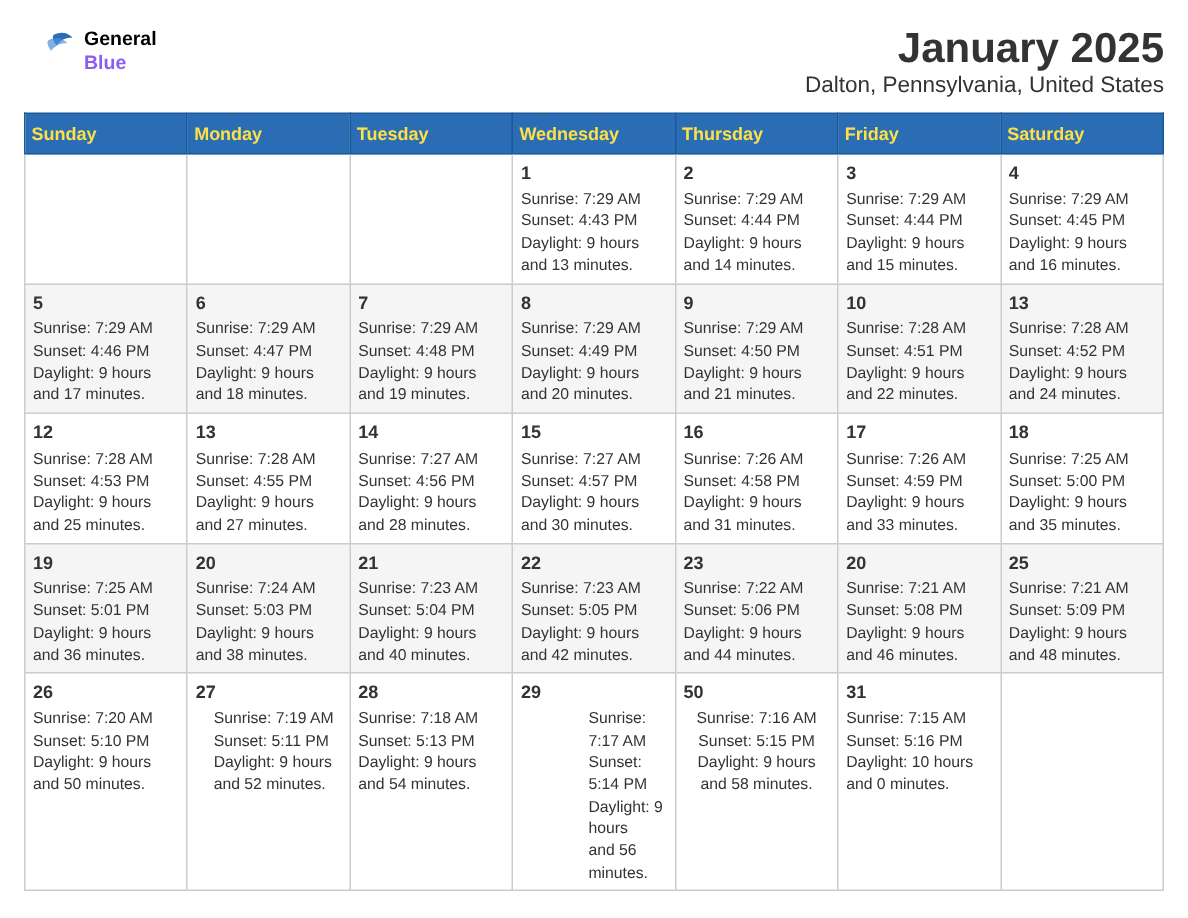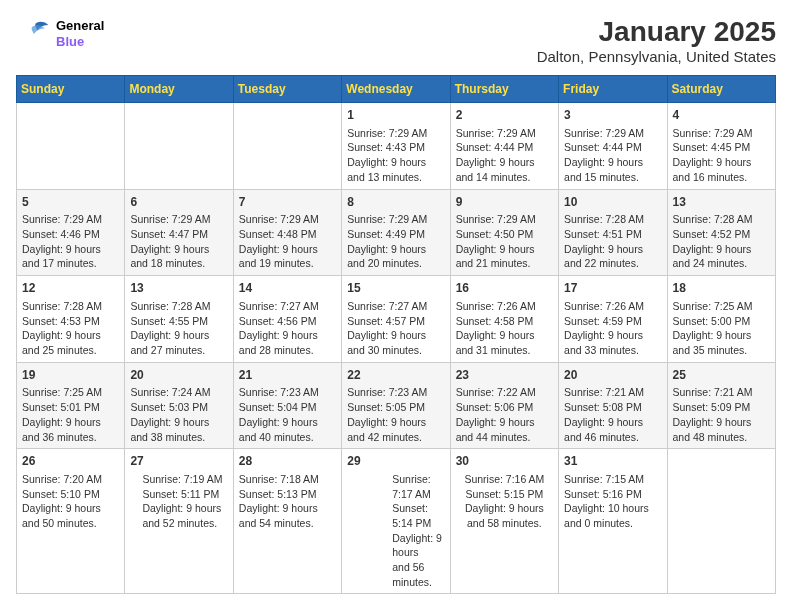--- a/index.html
+++ b/index.html
@@ -330,21 +330,21 @@
 and 54 minutes.</div>
         </td>
         <td>
           <span class="day-number">29</span>
           <div class="day-info" style="white-space: pre-line; margin-left: 45px;">Sunrise: 7:17 AM
 Sunset: 5:14 PM
 Daylight: 9 hours
 and 56 minutes.</div>
         </td>
         <td>
-          <span class="day-number">30</span>
+          <span class="day-number">50</span>
           <div class="day-info" style="white-space: pre-line; text-align: center;">Sunrise: 7:16 AM
 Sunset: 5:15 PM
 Daylight: 9 hours
 and 58 minutes.</div>
         </td>
         <td>
           <span class="day-number">31</span>
           <div class="day-info" style="white-space: pre-line;">Sunrise: 7:15 AM
 Sunset: 5:16 PM
 Daylight: 10 hours

